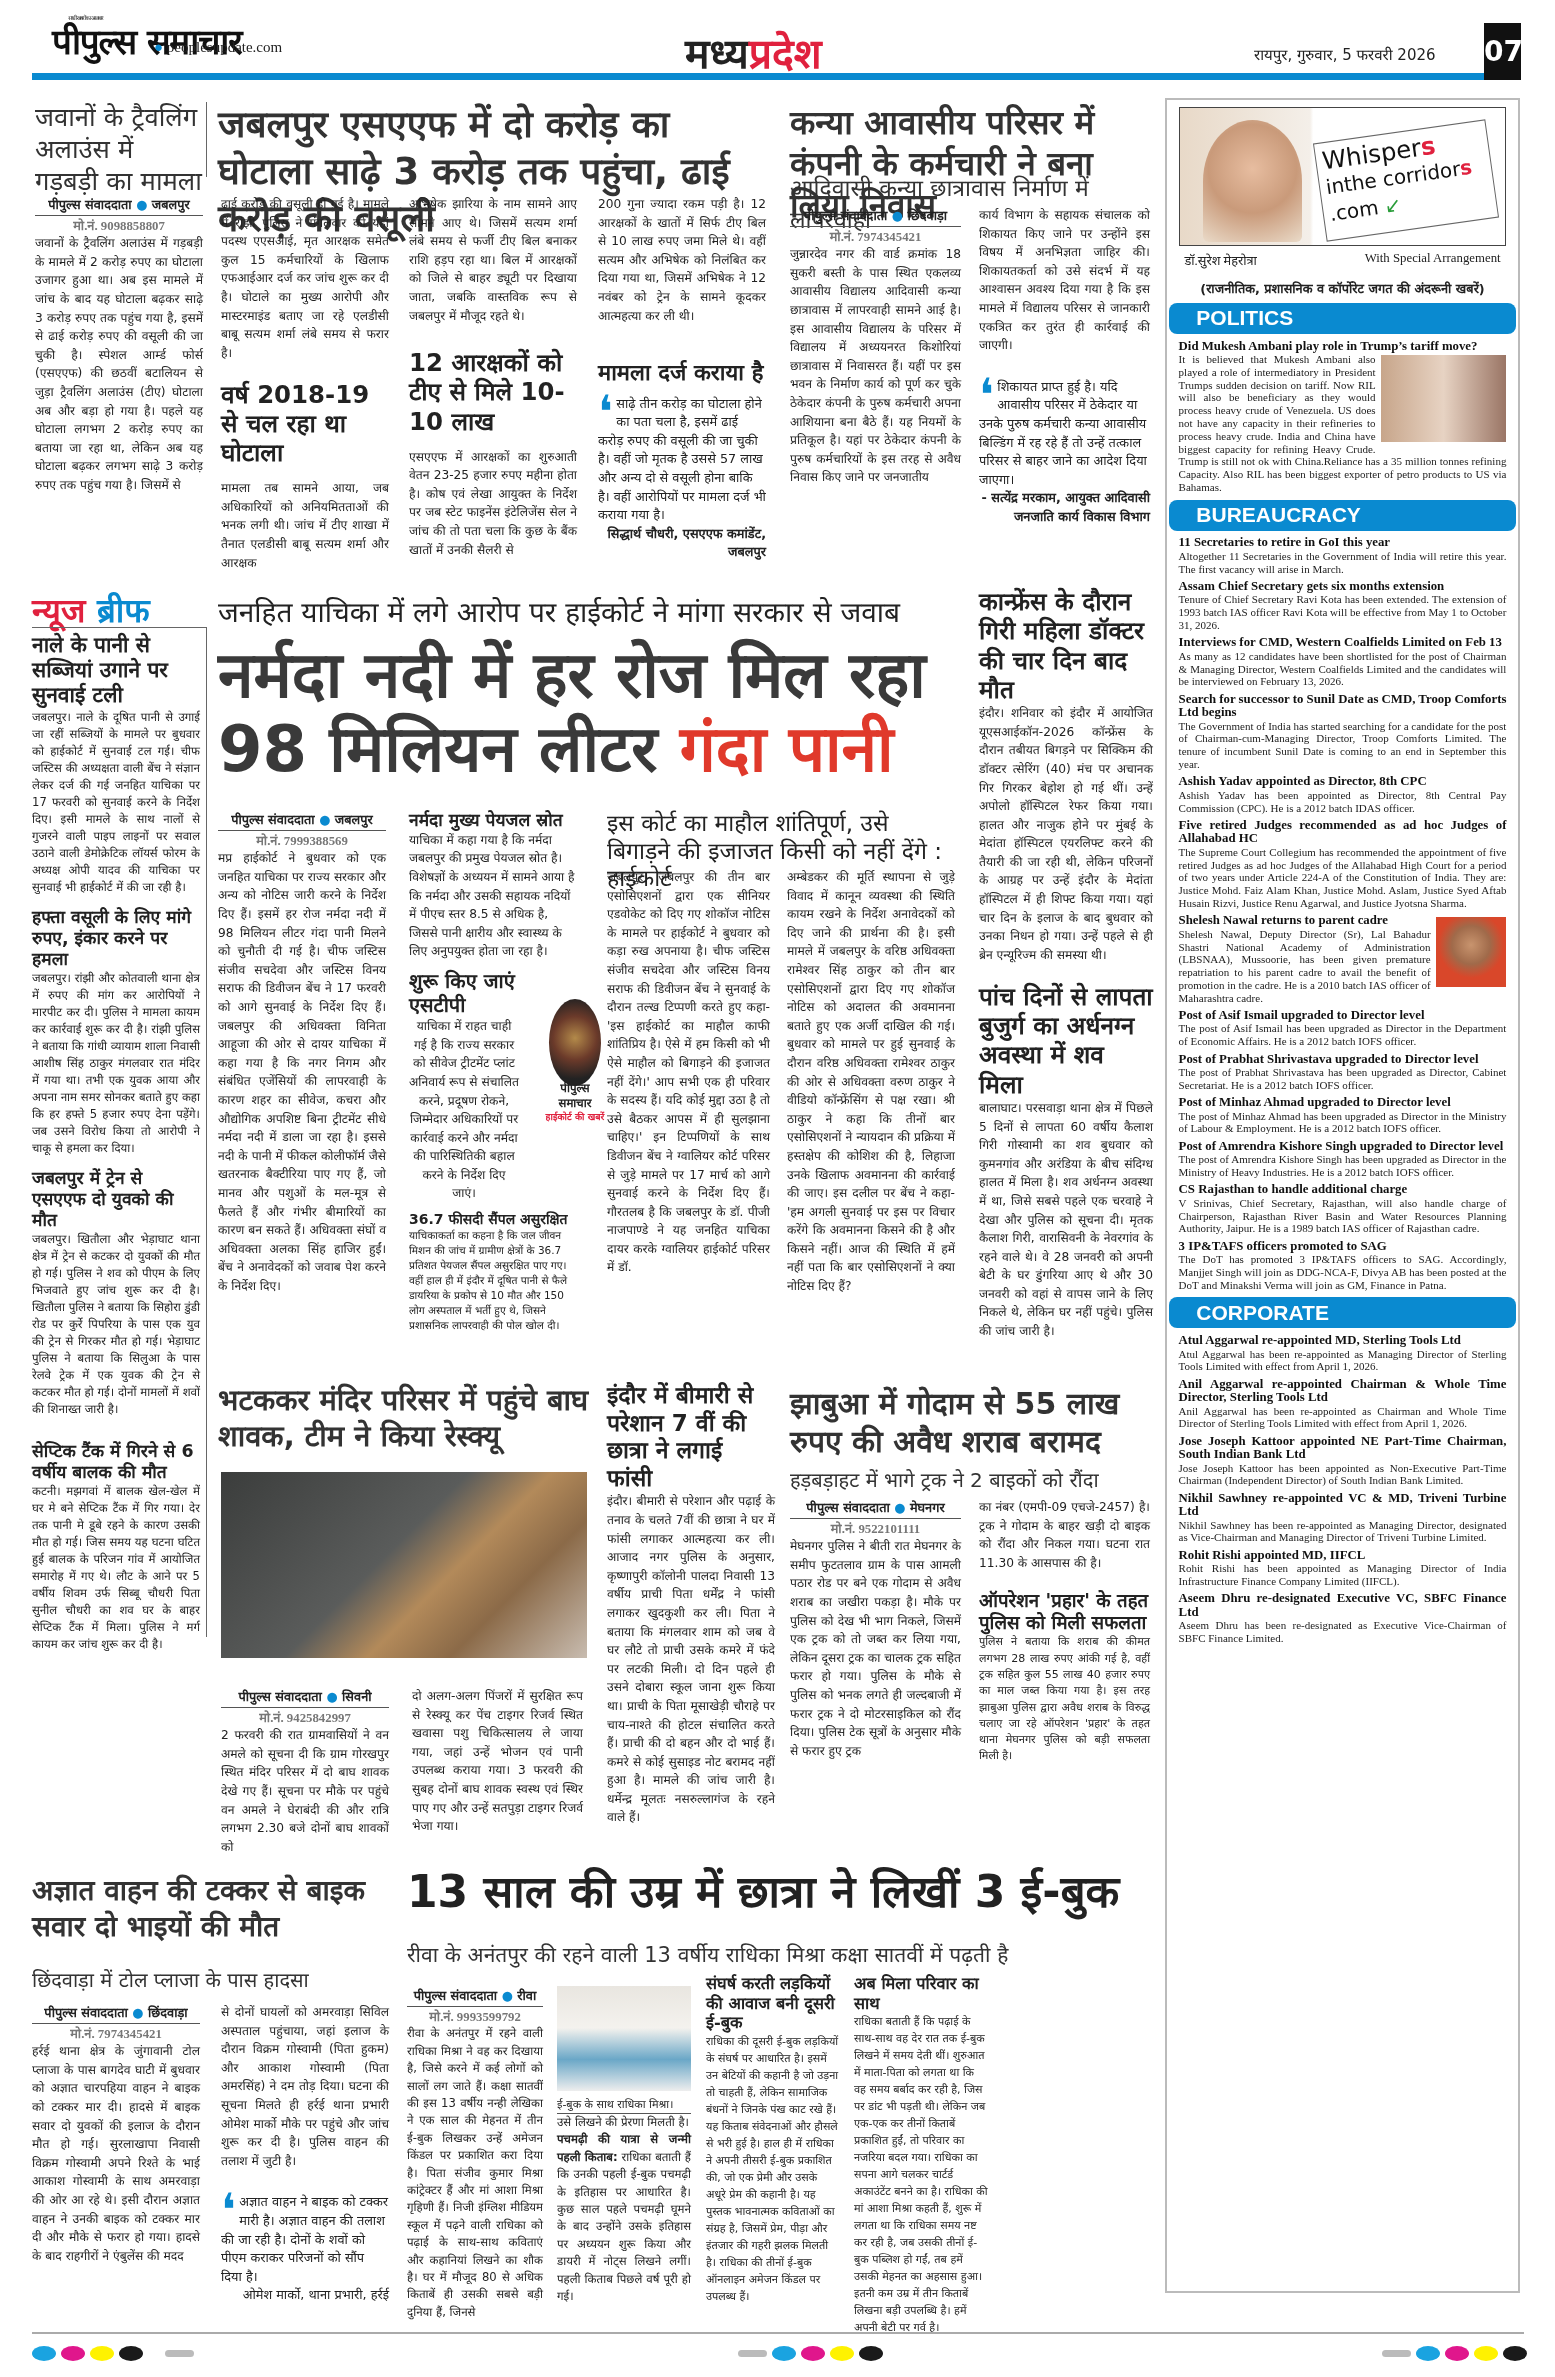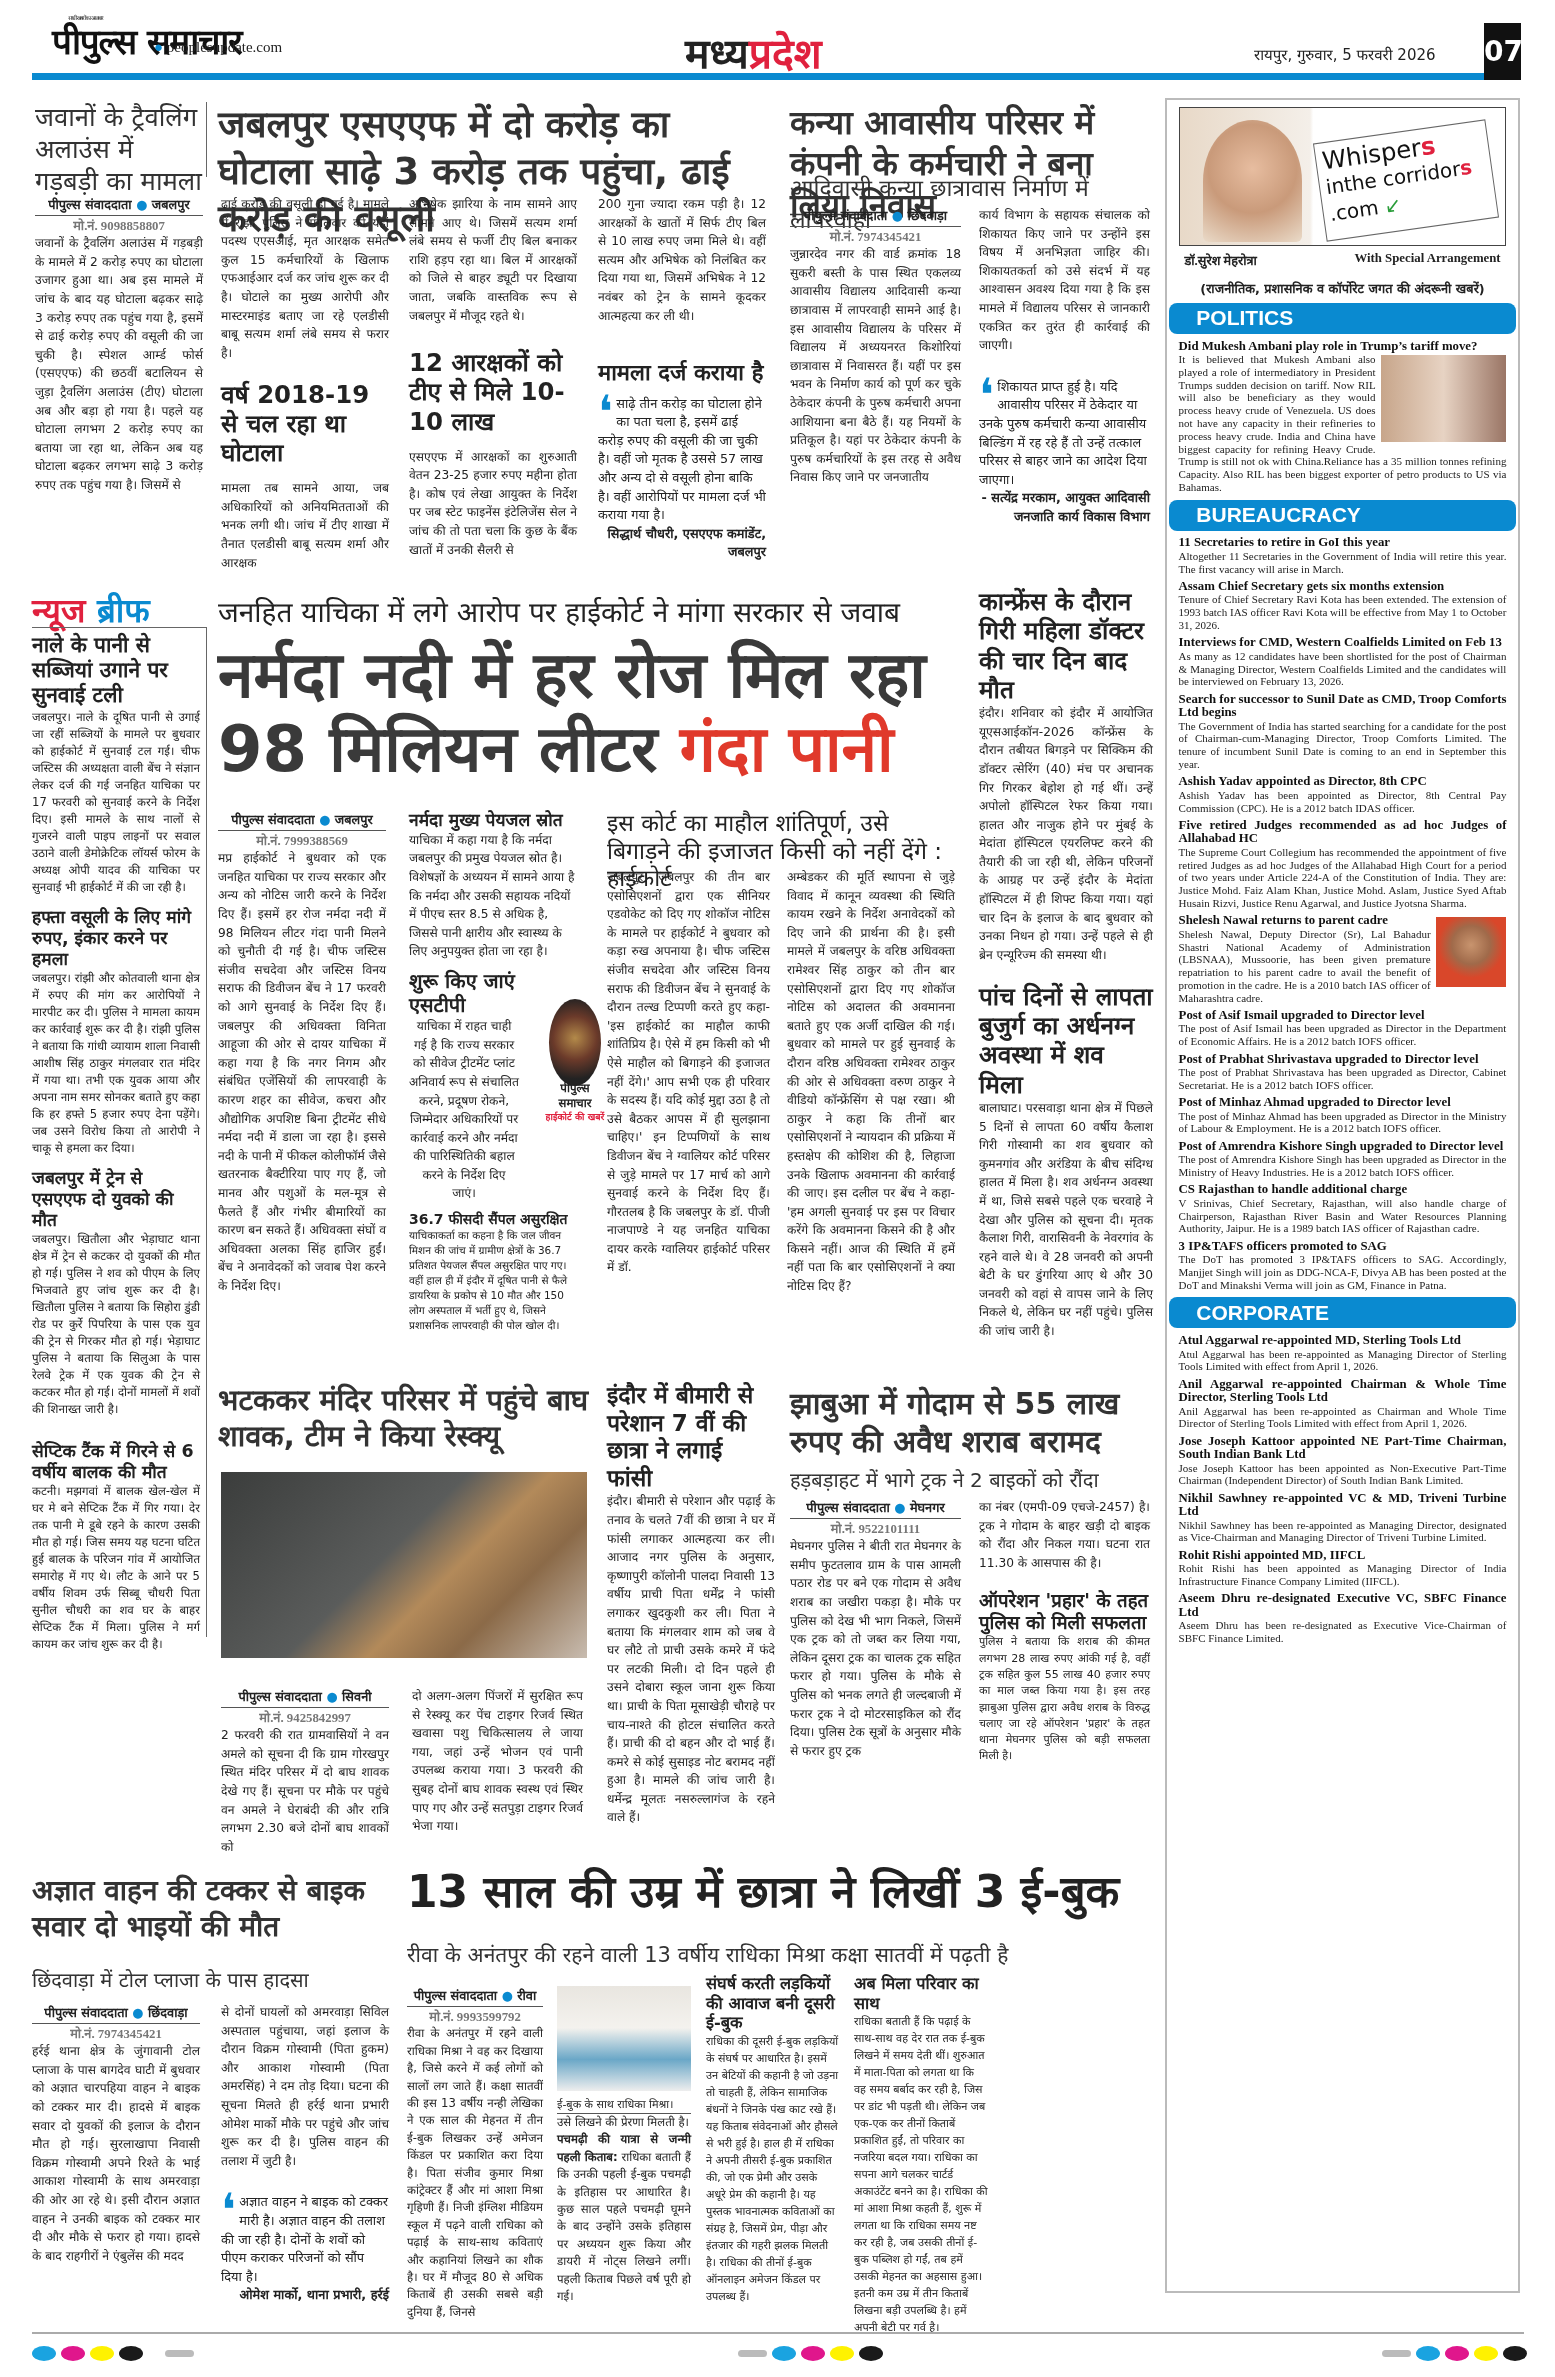--- a/index.html
+++ b/index.html
@@ -20,21 +20,21 @@
 .byline .dot{color:#0a8ad0}
 .mob{font-size:12.8px;color:#777;text-align:center;font-family:"Liberation Serif",serif;font-weight:bold}
 .sub{font-size:22px;font-weight:bold;color:#222;line-height:1.2}
 .quote{font-size:12.8px;line-height:18.6px;color:#222}
 .quote .q{color:#0a8ad0;font-size:46px;line-height:35px;float:left;margin-right:3.5px;font-family:"DejaVu Serif",serif}
 .sidebar{left:1165px;top:98px;width:355px;height:2195px;border:2.9px solid #bbb}
 .sb-banner{margin:7px 11.6px 0;height:139px;border:0.6px solid #444;position:relative;background:linear-gradient(90deg,#e8d9c8 0%,#f4efe9 40%,#fff 41%)}
 .sb-photo{position:absolute;left:23px;top:11.6px;width:99px;height:122px;border-radius:50% 50% 5.8px 5.8px;background:radial-gradient(circle at 50% 40%,#e7bda0 0%,#c99a7a 50%,#eadbc9 100%)}
 .sb-wtext{position:absolute;left:139px;top:23px;width:174px;height:99px;border:1.7px solid #666;transform:rotate(-8deg);font-family:"DejaVu Sans",sans-serif;font-size:24.4px;line-height:27px;padding:3.5px 5.8px;color:#111}
 .sb-wtext .r{color:#e0213e;font-weight:bold}
-.sb-cap{display:flex;justify-content:space-between;padding:4.6px 17.4px;font-size:12.8px;font-weight:bold;font-family:"Liberation Serif",serif}
+.sb-cap{display:flex;justify-content:space-between;padding:4.6px 17.4px;font-size:12.8px;font-weight:normal;font-family:"Liberation Serif",serif}
 .sb-tag{text-align:center;font-size:12.8px;font-weight:bold;margin:5.8px 0}
 .sb-sec{margin:3.5px 2.3px;background:#0a8ad0;color:#fff;font-family:"Liberation Sans",sans-serif;font-weight:bold;font-size:21px;padding:3.5px 27px;border-radius:8.1px}
 .sb-item{padding:2.3px 11.6px}
 .sb-h{font-family:"Liberation Serif",serif;font-weight:bold;font-size:12.8px;line-height:13.4px;text-align:justify;color:#111}
 .sb-p{font-family:"Liberation Serif",serif;font-size:11px;line-height:12.8px;text-align:justify;color:#222}
 .img-ph{background:#888}
 .vline{position:absolute;width:1.2px;background:#666}
 .hline{position:absolute;height:1.2px;background:#666}
 .dots{position:absolute;display:flex;gap:4.6px;align-items:center}
 .dots span{width:24.4px;height:15px;border-radius:50%}
@@ -180,21 +180,21 @@
 <div class="abs dek" style="left:32px;top:1873px;width:366px;font-size:28px;line-height:1.3">अज्ञात वाहन की टक्कर से बाइक सवार दो भाइयों की मौत</div>
 <div class="abs" style="left:32px;top:1966px;width:366px;font-size:20px;color:#333">छिंदवाड़ा में टोल प्लाजा के पास हादसा</div>
 <div class="abs" style="left:32px;top:2003px;width:168px">
   <div class="byline"><span>पीपुल्स संवाददाता</span> <span class="dot">●</span> <span>छिंदवाड़ा</span></div>
   <div class="mob">मो.नं. 7974345421</div>
   <div class="body">हर्रई थाना क्षेत्र के जुंगावानी टोल प्लाजा के पास बागदेव घाटी में बुधवार को अज्ञात चारपहिया वाहन ने बाइक को टक्कर मार दी। हादसे में बाइक सवार दो युवकों की इलाज के दौरान मौत हो गई। सुरलाखापा निवासी विक्रम गोस्वामी अपने रिश्ते के भाई आकाश गोस्वामी के साथ अमरवाड़ा की ओर आ रहे थे। इसी दौरान अज्ञात वाहन ने उनकी बाइक को टक्कर मार दी और मौके से फरार हो गया। हादसे के बाद राहगीरों ने एंबुलेंस की मदद</div>
 </div>
 <div class="abs" style="left:221px;top:2003px;width:168px">
   <div class="body">से दोनों घायलों को अमरवाड़ा सिविल अस्पताल पहुंचाया, जहां इलाज के दौरान विक्रम गोस्वामी (पिता हुकम) और आकाश गोस्वामी (पिता अमरसिंह) ने दम तोड़ दिया। घटना की सूचना मिलते ही हर्रई थाना प्रभारी ओमेश मार्को मौके पर पहुंचे और जांच शुरू कर दी है। पुलिस वाहन की तलाश में जुटी है।</div>
   <div class="quote" style="margin-top:23px"><span class="q">❛</span><span>अज्ञात वाहन ने बाइक को टक्कर मारी है। अज्ञात वाहन की तलाश की जा रही है। दोनों के शवों को पीएम कराकर परिजनों को सौंप दिया है।</span></div>
-  <div class="quote" style="font-weight:bold;text-align:right">ओमेश मार्को, थाना प्रभारी, हर्रई</div>
+  <div class="quote" style="font-weight:normal;text-align:right">ओमेश मार्को, थाना प्रभारी, हर्रई</div>
 </div>
 
 <div class="abs dek" style="left:407px;top:1867px;width:755px;font-size:44px;color:#222">13 साल की उम्र में छात्रा ने लिखीं 3 ई-बुक</div>
 <div class="abs" style="left:407px;top:1940px;width:755px;font-size:21px;color:#333">रीवा के अनंतपुर की रहने वाली 13 वर्षीय राधिका मिश्रा कक्षा सातवीं में पढ़ती है</div>
 <div class="abs" style="left:407px;top:1986px;width:136px">
   <div class="byline"><span>पीपुल्स संवाददाता</span> <span class="dot">●</span> <span>रीवा</span></div>
   <div class="mob">मो.नं. 9993599792</div>
   <div class="body" style="font-size:11.6px;line-height:17.4px">रीवा के अनंतपुर में रहने वाली राधिका मिश्रा ने वह कर दिखाया है, जिसे करने में कई लोगों को सालों लग जाते हैं। कक्षा सातवीं की इस 13 वर्षीय नन्ही लेखिका ने एक साल की मेहनत में तीन ई-बुक लिखकर उन्हें अमेजन किंडल पर प्रकाशित करा दिया है। पिता संजीव कुमार मिश्रा कांट्रेक्टर हैं और मां आशा मिश्रा गृहिणी हैं। निजी इंग्लिश मीडियम स्कूल में पढ़ने वाली राधिका को पढ़ाई के साथ-साथ कविताएं और कहानियां लिखने का शौक है। घर में मौजूद 80 से अधिक किताबें ही उसकी सबसे बड़ी दुनिया हैं, जिनसे</div>
 </div>
 <div class="abs" style="left:557px;top:1986px;width:134px">

